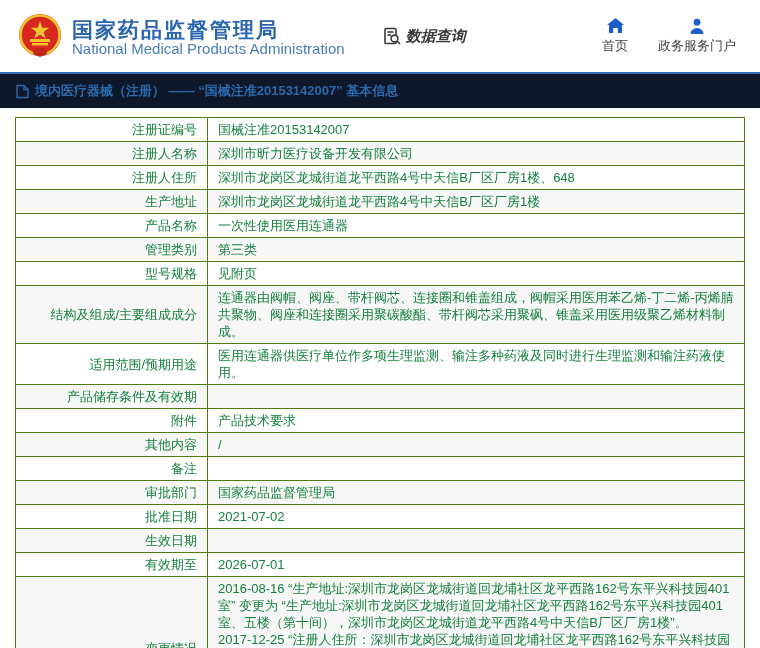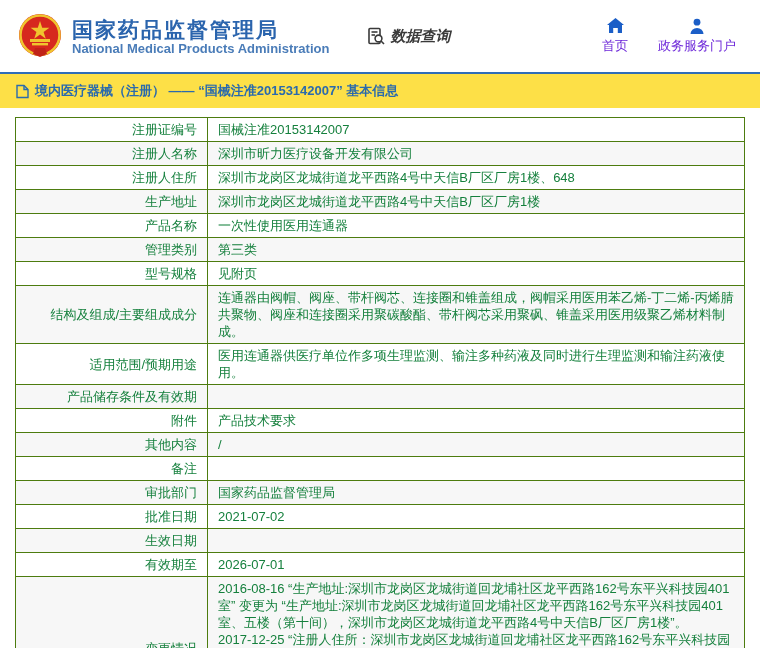--- a/index.html
+++ b/index.html
@@ -16,37 +16,37 @@
     height:72px; padding:0 14px 0 16px;
     display:flex; align-items:center;
   }
   .logo-group { display:flex; align-items:center; gap:8px; }
   .emblem { width:48px; height:48px; flex:0 0 auto; }
   .agency-cn {
     color:#2a64ad; font-size:21px; font-weight:bold;
     letter-spacing:2px; line-height:24px; white-space:nowrap;
   }
   .agency-en {
-    color:#4a7cb8; font-size:13px; line-height:13px; white-space:nowrap;font-weight:bold;
+    color:#4a7cb8; font-size:15px; line-height:13px; white-space:nowrap;
   }
   .data-query {
     display:flex; align-items:center; gap:4px;
     margin-left:38px; color:#3a3a3a; font-size:15px; font-weight:bold;
     cursor:pointer; white-space:nowrap;font-style:italic;
   }
   .header-nav { margin-left:auto; display:flex; gap:30px; padding-right:10px; }
   .nav-item {
     display:flex; flex-direction:column; align-items:center; gap:3px;
-    text-decoration:none; color:#6d28d9; font-size:13px; cursor:pointer; white-space:nowrap;
+    text-decoration:none; color:#404040; font-size:13px; cursor:pointer; white-space:nowrap;
   }
   .nav-item .ic { height:17px; display:flex; align-items:flex-end; }
 
   
   .title-bar {
-    height:36px; background:#fde047;
+    height:36px; background:#0f172a;
     border-top:2px solid #2f6db8;
     display:flex; align-items:center; gap:6px;
     padding:0 16px;
     color:#2a6aad; font-size:13px; font-weight:bold;
   }
 
   
   .table-wrap { padding:9px 15px 4px 15px; }
   table.info { width:100%; border-collapse:collapse; table-layout:fixed; }
   td {

